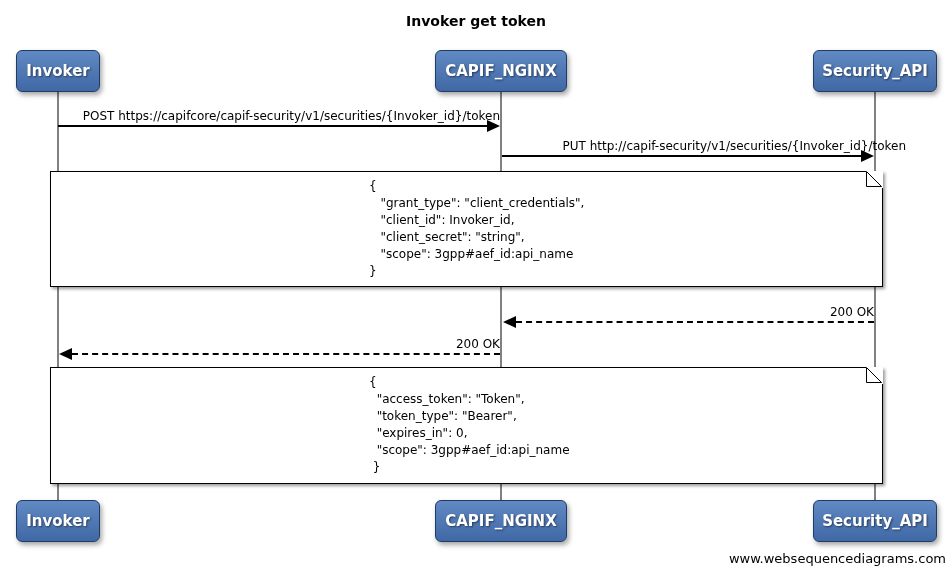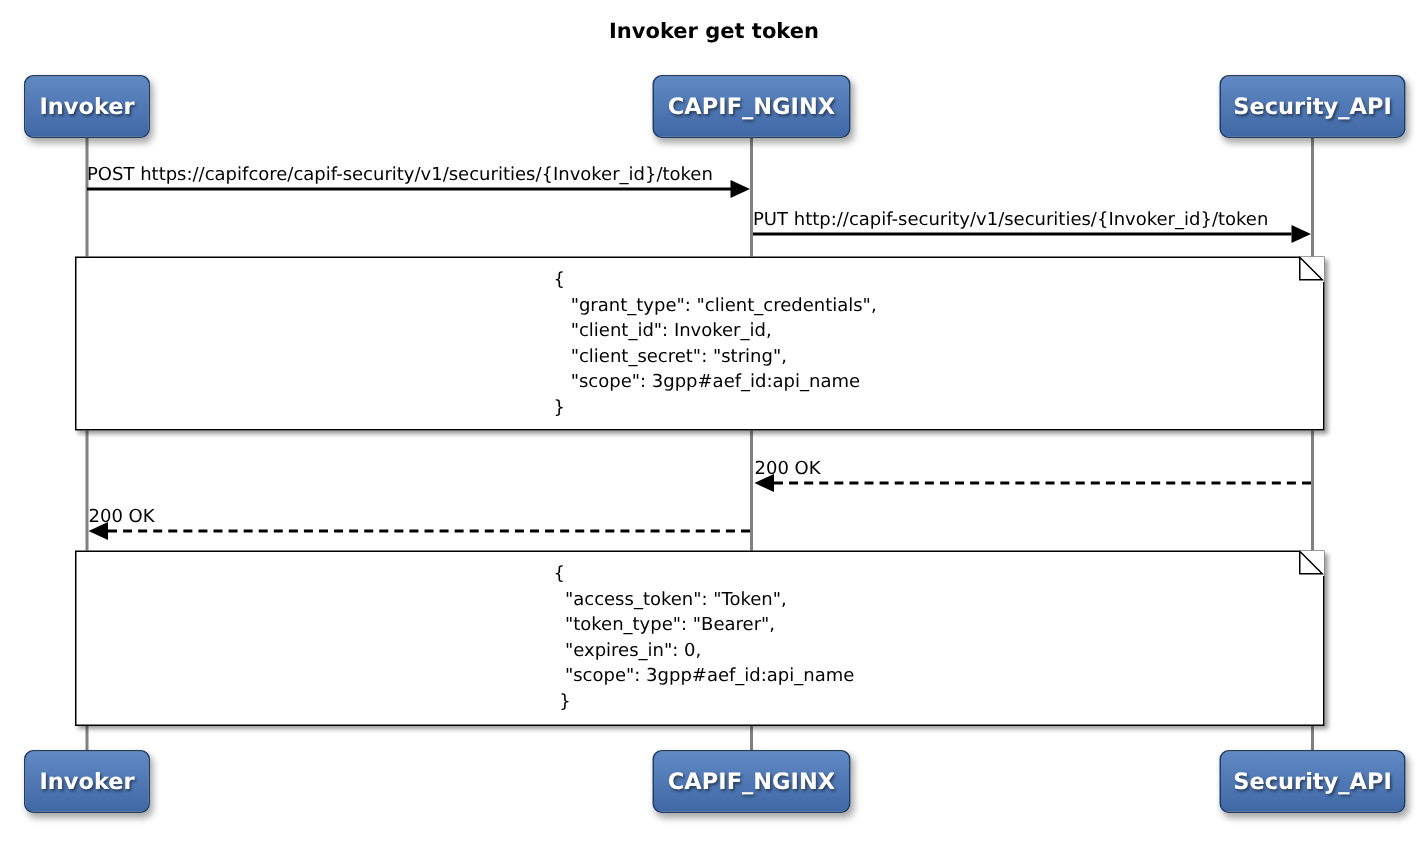--- a/index.html
+++ b/index.html
@@ -51,21 +51,21 @@
     box-shadow: 2px 3px 5px rgba(0,0,0,0.35);
     text-shadow: 1px 1px 2px rgba(0,0,0,0.5);
     z-index: 3;
     text-align: right;
   }
   .msg-label {
     position: absolute;
     font-size: 12px;
     height: 16px;
     line-height: 16px;
-    text-align: left;
+    text-align: right;
     white-space: nowrap;
     z-index: 1;
   }
   .line-solid {
     position: absolute;
     border-top: 2px solid var(--line);
     z-index: 1;
   }
   .line-dashed {
     position: absolute;
@@ -168,14 +168,15 @@
   "token_type": "Bearer",
   "expires_in": 0,
   "scope": 3gpp#aef_id:api_name
  }</pre>
   </div>
 
   <div class="actor" style="left:16px;top:500px;width:84px;">Invoker</div>
   <div class="actor" style="left:435px;top:500px;width:132px;">CAPIF_NGINX</div>
   <div class="actor" style="left:813px;top:500px;width:124px;">Security_API</div>
 
+  <div class="footer">www.websequencediagrams.com</div>
 
 </div>
 
 </body></html>

